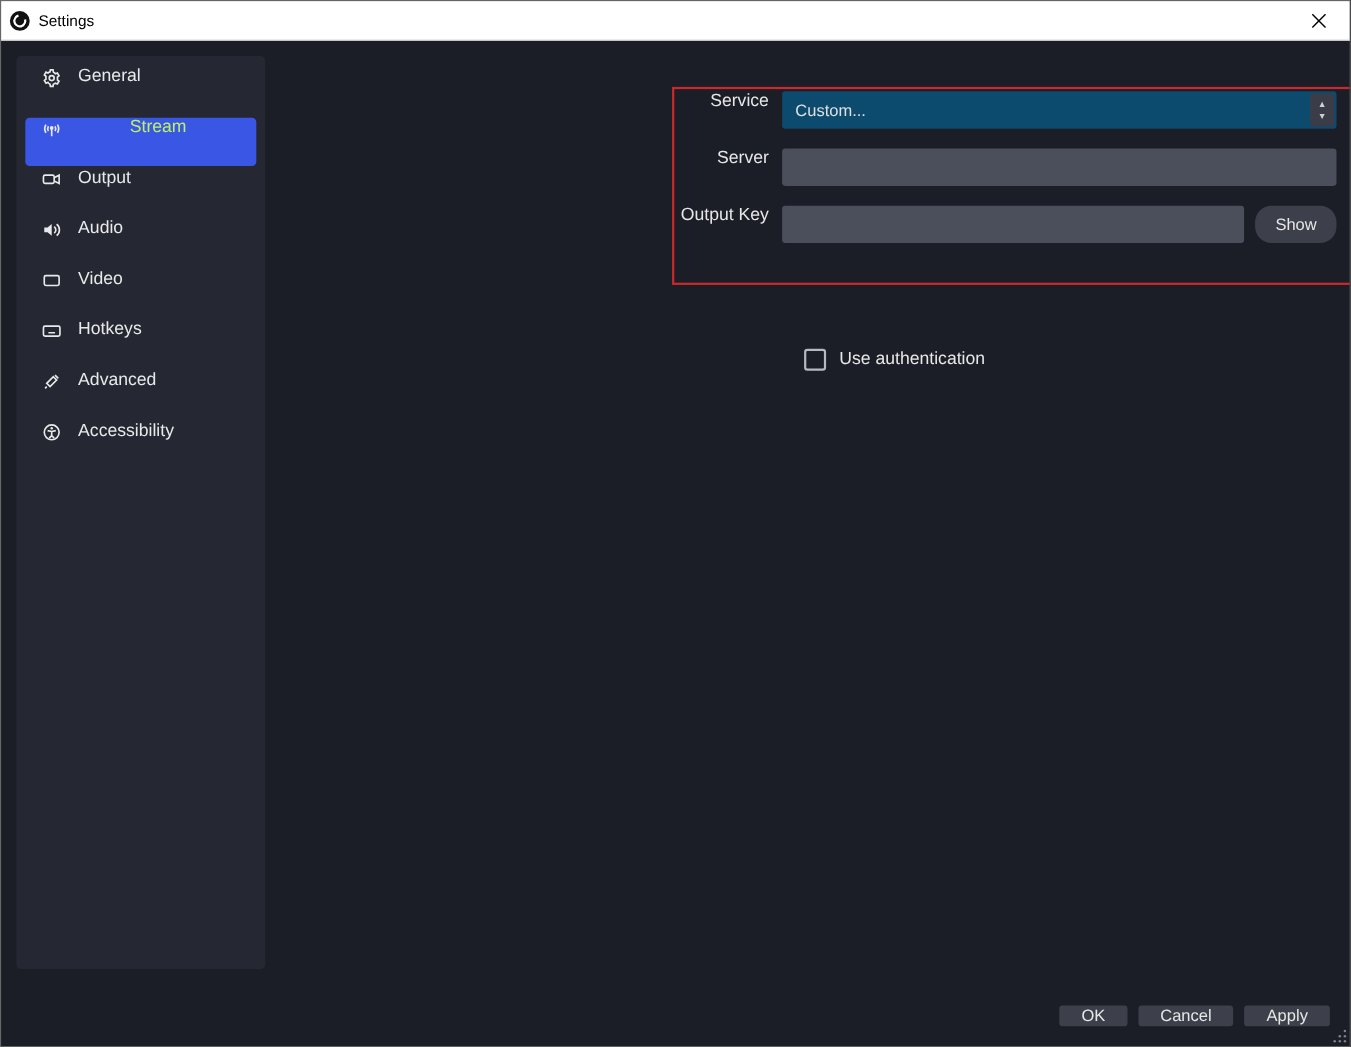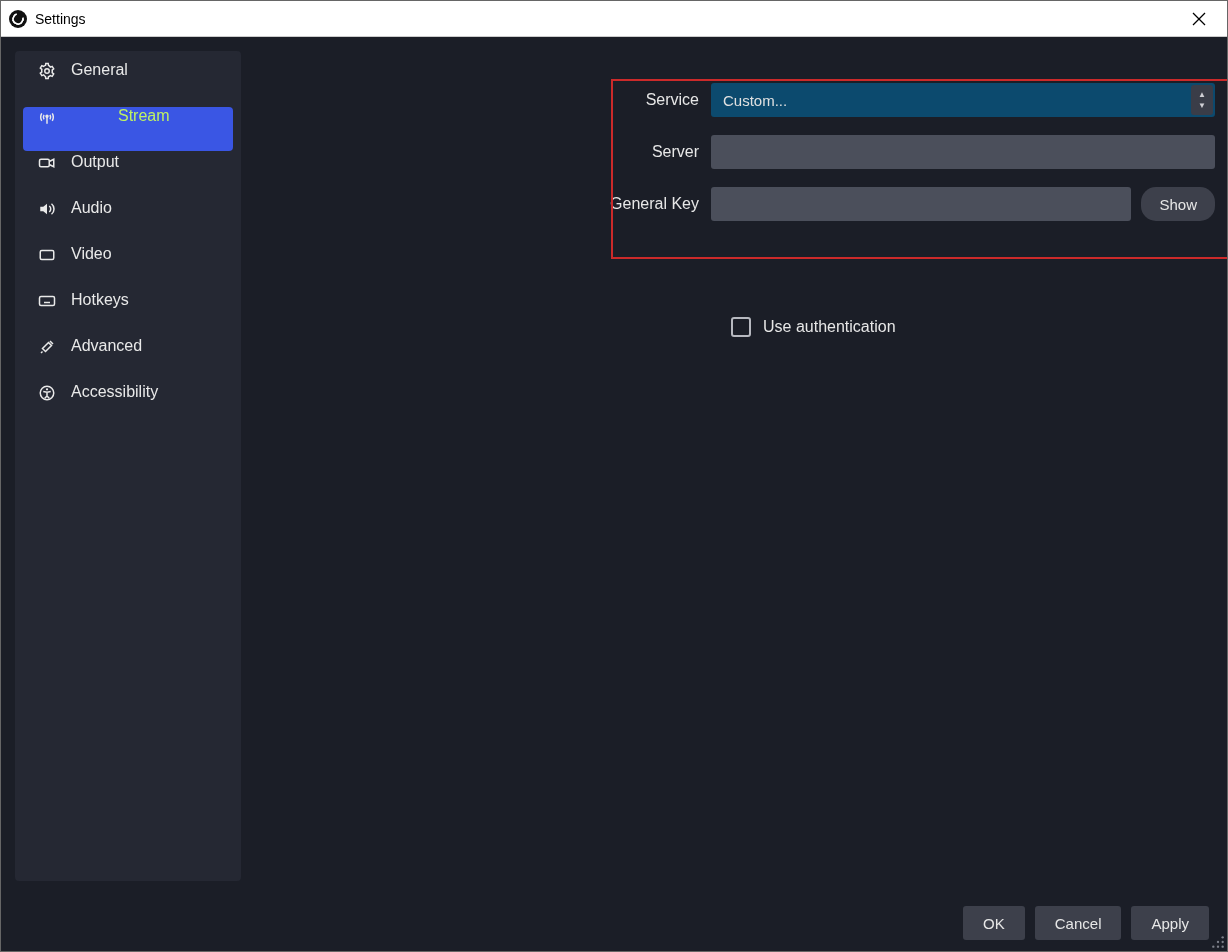--- a/index.html
+++ b/index.html
@@ -100,21 +100,20 @@
     position: absolute;
     left: 370px;
     top: 42px;
     width: 840px;
     height: 180px;
     border: 2px solid #cc2a2a;
     pointer-events: none;
   }
   .form-row {
     display: flex;
-    align-items: center;
     margin-bottom: 18px;
   }
   .form-row .lbl {
     width: 458px;
     text-align: right;
     padding-right: 12px;
     font-size: 16px;
     color: #e7e7e7;
   }
   .select {
@@ -184,21 +183,21 @@
   .footer {
     height: 56px;
     display: flex;
     align-items: center;
     justify-content: flex-end;
     padding: 0 18px;
     gap: 10px;
     position: relative;
   }
   .footer .btn {
-    height: 34px;
+    height: 19px;
     padding: 0 20px;
     background: #3d404b;
     border: none;
     border-radius: 3px;
     color: #e7e7e7;
     font-size: 15px;
     cursor: pointer;
   }
   .resize-grip {
     position: absolute;
@@ -334,21 +333,21 @@
             </div>
           </div>
         </div>
 
         <div class="form-row">
           <div class="lbl">Server</div>
           <input class="text-input" type="text" value="" style="">
         </div>
 
         <div class="form-row">
-          <div class="lbl">General Key</div>
+          <div class="lbl">Output Key</div>
           <input class="text-input" type="password" value="" style="">
           <button class="btn-small">Show</button>
         </div>
       </div>
 
       <div class="auth-row">
         <div class="checkbox"></div>
         <div class="auth-label">Use authentication</div>
       </div>
     </div>

